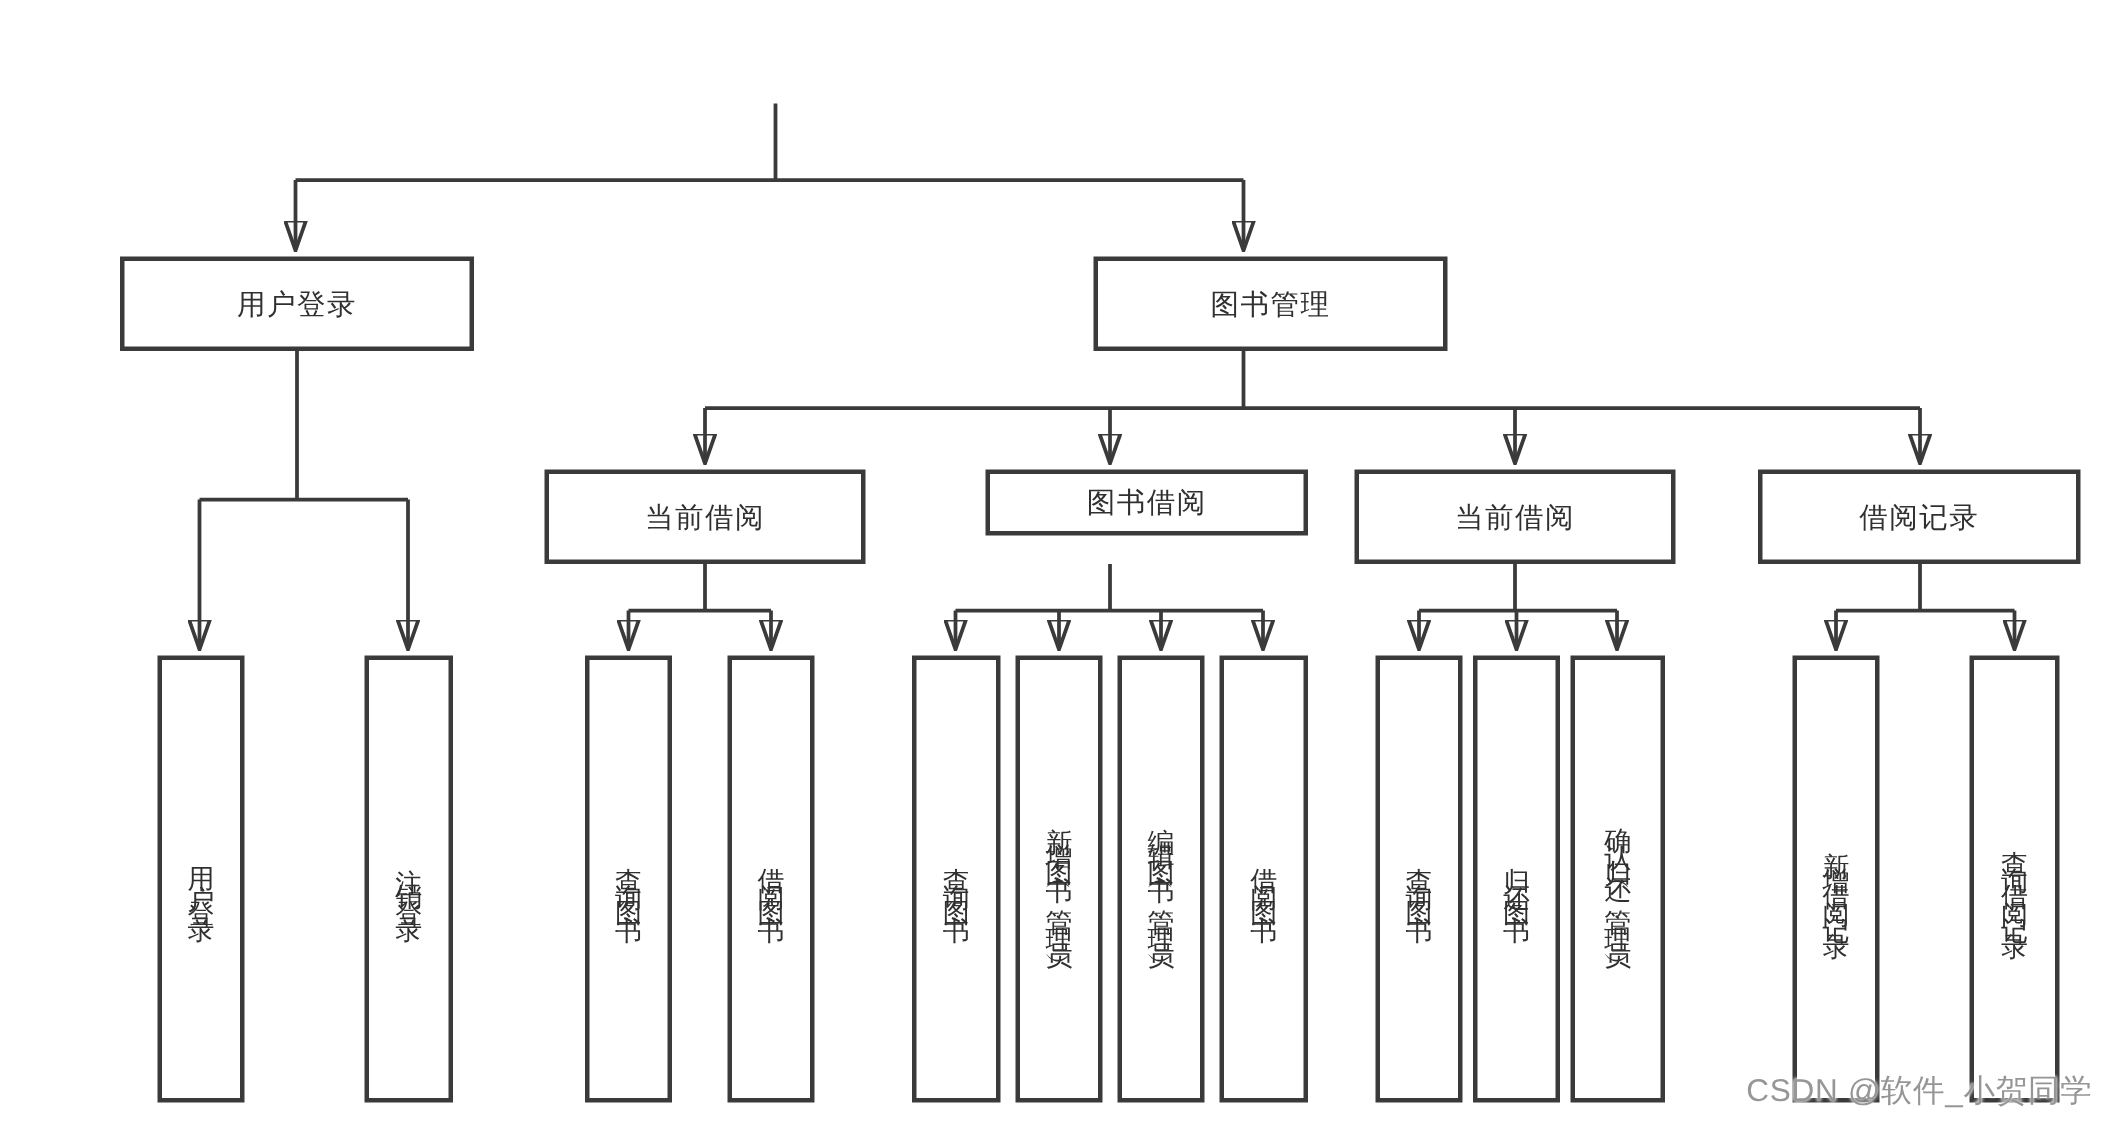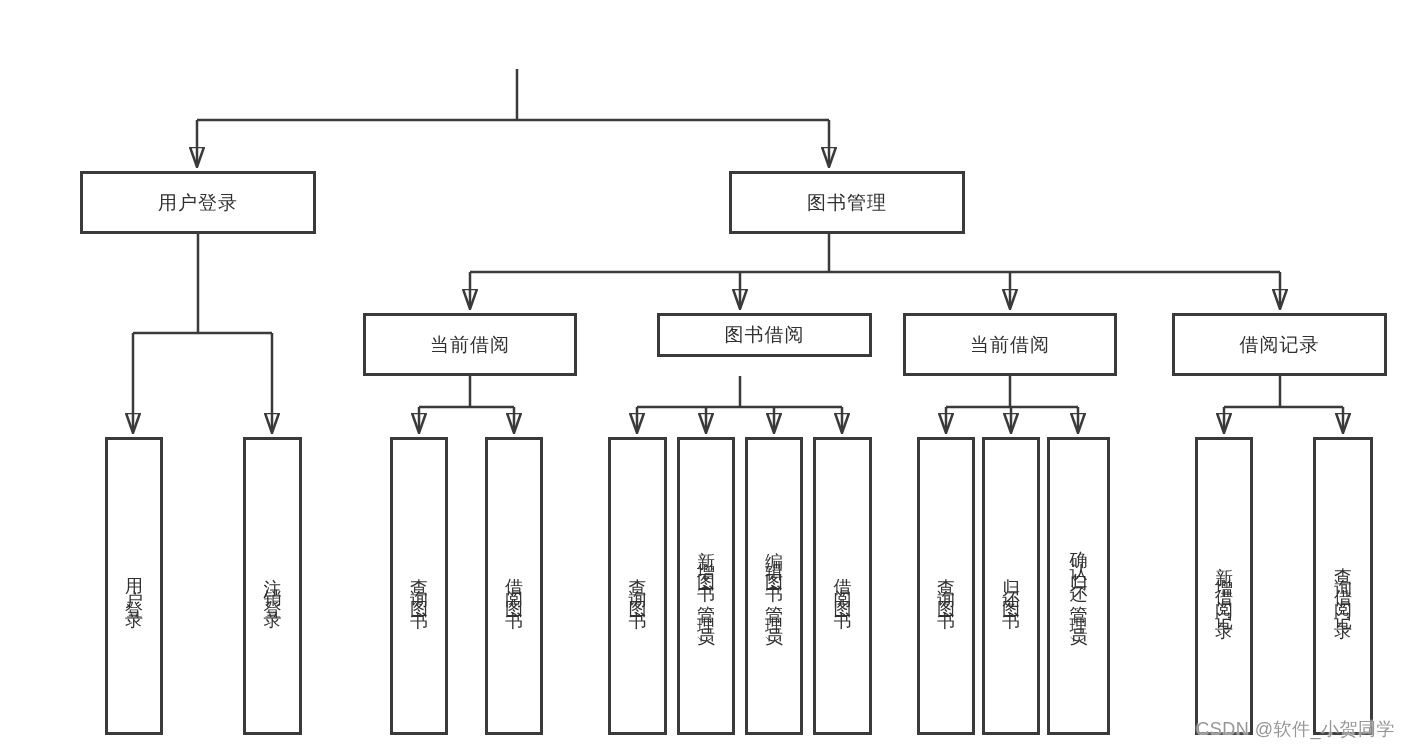--- a/index.html
+++ b/index.html
@@ -50,21 +50,21 @@
   .l-bb3{left:745px;width:58px;}
   .l-bb4{left:813px;width:59px;}
   .l-cb1{left:917px;width:58px;}
   .l-cb2{left:982px;width:58px;}
   .l-cb3{left:1047px;width:63px;}
   .l-br1{left:1195px;width:58px;}
   .l-br2{left:1313px;width:60px;}
   #watermark{
     position:absolute;
     right:10px;bottom:6px;
-    font-size:18px;
+    font-size:21px;
     color:var(--watermark,#969696);
     text-shadow:0 0 2px #fff,0 0 3px #fff;
     letter-spacing:0.5px;
     white-space:nowrap;
   }
 </style>
 </head>
 <body>
 
 <div id="canvas">

